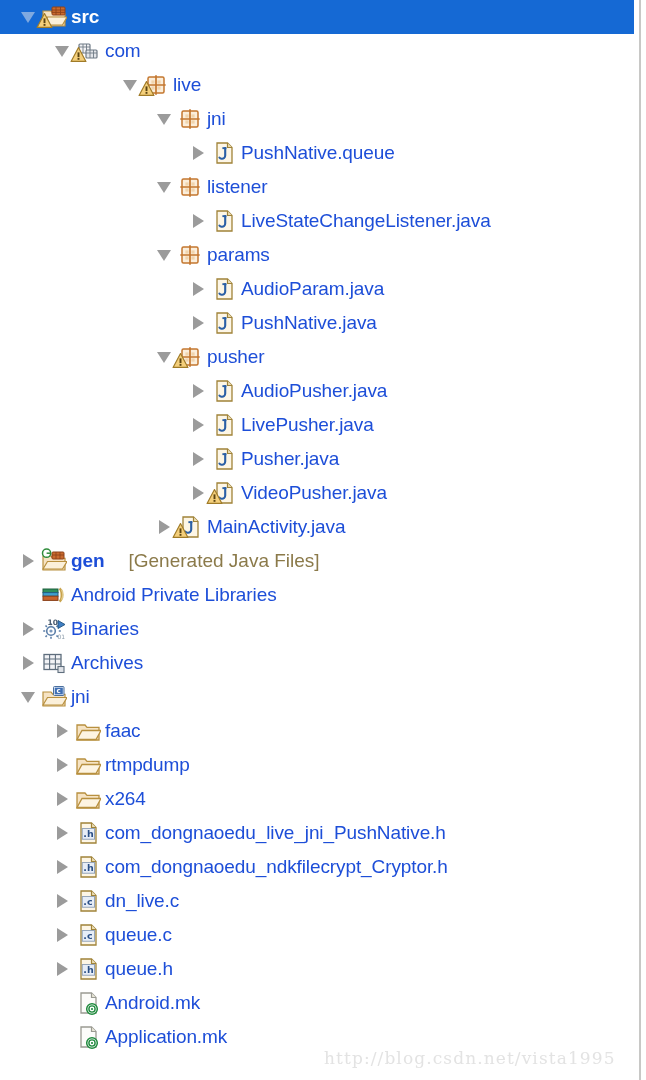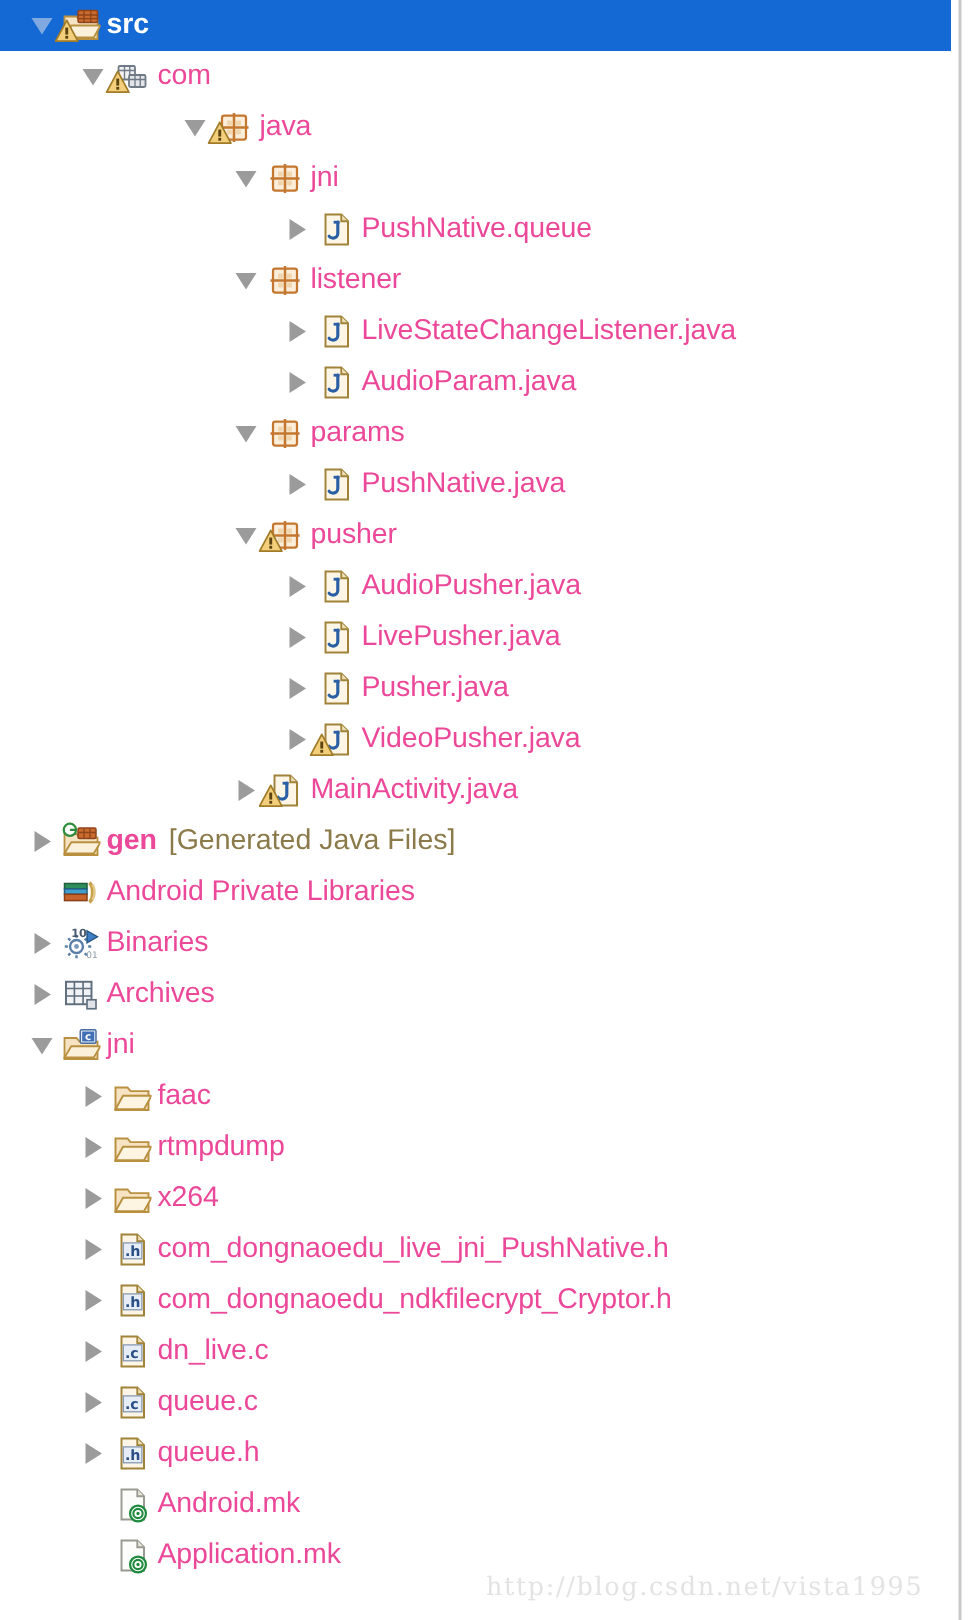--- a/index.html
+++ b/index.html
@@ -71,30 +71,30 @@
     width: 26px; height: 26px;
     flex: 0 0 26px;
     position: relative;
     margin-right: 4px;
   }
   .icon svg { display:block; width:26px; height:26px; }
 
   
   .label {
     font-size: 19px;
-    color: #ec4899;
+    color: #1d4ed8;
     letter-spacing: -0.1px;
     line-height: 34px;
   }
   .label.bold { font-weight: bold; }
   .row.selected .label { color: #ffffff; font-weight: bold; }
   .sublabel {
     font-size: 19px;
     color: #8b7a4a;
-    margin-left: 8px;
+    margin-left: 24px;
     line-height: 34px;
   }
 
   
   .ind { flex: 0 0 auto; height: 1px; }
 
   
   #watermark {
     position: absolute;
     left: 324px; top: 1048px;
@@ -165,21 +165,21 @@
             <rect x="14.4" y="8.4" width="3.2" height="3.2" fill="#f0d5ad"></rect>
             <rect x="8.4" y="14.4" width="3.2" height="3.2" fill="#f0d5ad"></rect>
             <rect x="14.4" y="14.4" width="3.2" height="3.2" fill="#f0d5ad"></rect>
           </svg>
           <svg style="position:absolute;left:-5px;top:8px;width:17px;height:17px" viewBox="0 0 16 16">
             <path d="M8 1.5 L15 14.5 L1 14.5 Z" fill="#f4cf7b" stroke="#a07b28" stroke-width="1.1" stroke-linejoin="round"></path>
             <rect x="7.1" y="6" width="1.8" height="4.4" fill="#5b4412"></rect>
             <rect x="7.1" y="11.2" width="1.8" height="1.8" fill="#5b4412"></rect>
           </svg>
         </span>
-        <span class="label">java</span>
+        <span class="label">live</span>
       </div>
       <div class="row">
         <span class="ind" style="width: 157px;"></span>
         <span class="twisty expanded">
           <i></i>
         </span>
         <span class="icon">
           <svg viewBox="0 0 26 26">
             <rect x="5" y="5" width="16" height="16" rx="1.5" fill="#fbeedb" stroke="#c4772f" stroke-width="1.5"></rect>
             <path d="M13 3.3 v19.4 M3.3 13 h19.4" stroke="#c4772f" stroke-width="1.7"></path>
@@ -232,50 +232,50 @@
           <svg viewBox="0 0 26 26">
             <path d="M6 3 h10.5 l4.5 4.5 v15.5 h-15 z" fill="#fdf6e6" stroke="#a08338" stroke-width="1.3"></path>
             <path d="M16.5 3 v4.5 h4.5" fill="#eddfb8" stroke="#a08338" stroke-width="1.2"></path>
             <path d="M14.2 8 v7.6 c0 2.2 -1.6 3.3 -3.6 3.1 c-1 -0.1 -1.8 -0.6 -2.2 -1.2" fill="none" stroke="#2b5fa5" stroke-width="2.1" stroke-linecap="round"></path>
             <rect x="11.4" y="7.2" width="4" height="1.9" fill="#2b5fa5"></rect>
           </svg>
         </span>
         <span class="label">LiveStateChangeListener.java</span>
       </div>
       <div class="row">
-        <span class="ind" style="width: 191px;"></span>
-        <span class="twisty collapsed">
-          <i></i>
-        </span>
-        <span class="icon">
-          <svg viewBox="0 0 26 26">
-            <path d="M6 3 h10.5 l4.5 4.5 v15.5 h-15 z" fill="#fdf6e6" stroke="#a08338" stroke-width="1.3"></path>
-            <path d="M16.5 3 v4.5 h4.5" fill="#eddfb8" stroke="#a08338" stroke-width="1.2"></path>
-            <path d="M14.2 8 v7.6 c0 2.2 -1.6 3.3 -3.6 3.1 c-1 -0.1 -1.8 -0.6 -2.2 -1.2" fill="none" stroke="#2b5fa5" stroke-width="2.1" stroke-linecap="round"></path>
-            <rect x="11.4" y="7.2" width="4" height="1.9" fill="#2b5fa5"></rect>
-          </svg>
-        </span>
-        <span class="label">AudioParam.java</span>
-      </div>
-      <div class="row">
         <span class="ind" style="width: 157px;"></span>
         <span class="twisty expanded">
           <i></i>
         </span>
         <span class="icon">
           <svg viewBox="0 0 26 26">
             <rect x="5" y="5" width="16" height="16" rx="1.5" fill="#fbeedb" stroke="#c4772f" stroke-width="1.5"></rect>
             <path d="M13 3.3 v19.4 M3.3 13 h19.4" stroke="#c4772f" stroke-width="1.7"></path>
             <rect x="8.4" y="8.4" width="3.2" height="3.2" fill="#f0d5ad"></rect>
             <rect x="14.4" y="8.4" width="3.2" height="3.2" fill="#f0d5ad"></rect>
             <rect x="8.4" y="14.4" width="3.2" height="3.2" fill="#f0d5ad"></rect>
             <rect x="14.4" y="14.4" width="3.2" height="3.2" fill="#f0d5ad"></rect>
           </svg>
         </span>
         <span class="label">params</span>
+      </div>
+      <div class="row">
+        <span class="ind" style="width: 191px;"></span>
+        <span class="twisty collapsed">
+          <i></i>
+        </span>
+        <span class="icon">
+          <svg viewBox="0 0 26 26">
+            <path d="M6 3 h10.5 l4.5 4.5 v15.5 h-15 z" fill="#fdf6e6" stroke="#a08338" stroke-width="1.3"></path>
+            <path d="M16.5 3 v4.5 h4.5" fill="#eddfb8" stroke="#a08338" stroke-width="1.2"></path>
+            <path d="M14.2 8 v7.6 c0 2.2 -1.6 3.3 -3.6 3.1 c-1 -0.1 -1.8 -0.6 -2.2 -1.2" fill="none" stroke="#2b5fa5" stroke-width="2.1" stroke-linecap="round"></path>
+            <rect x="11.4" y="7.2" width="4" height="1.9" fill="#2b5fa5"></rect>
+          </svg>
+        </span>
+        <span class="label">AudioParam.java</span>
       </div>
       <div class="row">
         <span class="ind" style="width: 191px;"></span>
         <span class="twisty collapsed">
           <i></i>
         </span>
         <span class="icon">
           <svg viewBox="0 0 26 26">
             <path d="M6 3 h10.5 l4.5 4.5 v15.5 h-15 z" fill="#fdf6e6" stroke="#a08338" stroke-width="1.3"></path>
             <path d="M16.5 3 v4.5 h4.5" fill="#eddfb8" stroke="#a08338" stroke-width="1.2"></path>

